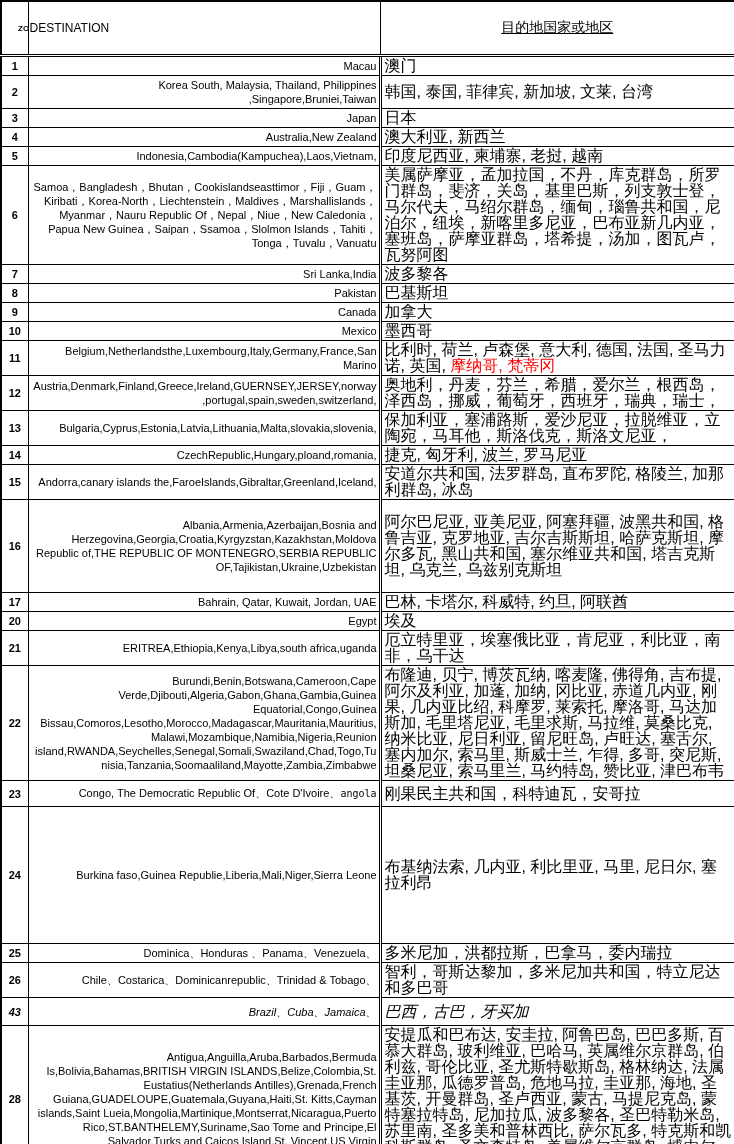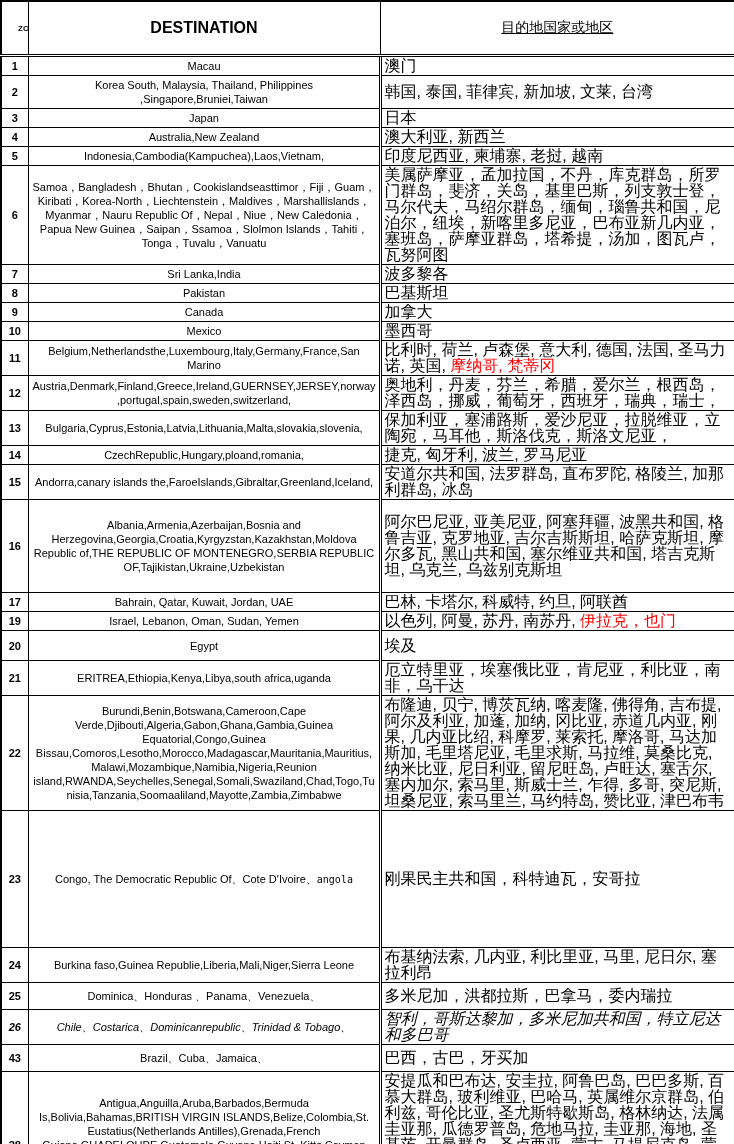--- a/index.html
+++ b/index.html
@@ -14,27 +14,27 @@
   col.c-zone{width:27px;}
   col.c-en{width:352px;}
   col.c-zh{width:355px;}
   th,td{
     border:1px solid #000;
     vertical-align:middle;
     overflow:hidden;
   }
   thead th{height:20px;border-bottom:3px double #000;}
   th.h-zone{font-size:8px;font-weight:bold;text-align:center;padding:16px;}
-  th.h-en{font-size:16px;font-weight:bold;text-align:center;}
+  th.h-en{font-size:12px;font-weight:normal;text-align:left;}
   th.h-zh{font-size:14px;font-weight:normal;text-align:center;text-decoration:underline;}
   td.zone-cell{
     font-size:11px;font-weight:bold;text-align:center;padding:0;
   }
   td.en-cell{
-    font-size:11px;line-height:14px;text-align:center;
+    font-size:11px;line-height:14px;text-align:right;
     padding:1px 2px 1px 3px;
     overflow-wrap:anywhere;word-wrap:break-word;margin-left:44px;
   }
   td.zh-cell{
     font-size:16px;line-height:16px;text-align:left;
     padding:1px 2px 1px 3px;
     border-left:3px double #000;
     overflow-wrap:anywhere;word-wrap:break-word;
   }
   .red{color:#FF0000;}
@@ -175,25 +175,20 @@
     <td class="zh-cell"><span>阿尔巴尼亚, 亚美尼亚, 阿塞拜疆, 波黑共和国, 格鲁吉亚, 克罗地亚, 吉尔吉斯斯坦, 哈萨克斯坦, 摩尔多瓦, 黑山共和国, 塞尔维亚共和国, 塔吉克斯坦, 乌克兰, 乌兹别克斯坦</span></td>
   </tr>
 
   <tr>
     <td class="zone-cell">17</td>
     <td class="en-cell"><span>Bahrain, Qatar, Kuwait, Jordan, UAE</span></td>
     <td class="zh-cell"><span>巴林, 卡塔尔, 科威特, 约旦, 阿联酋</span></td>
   </tr>
 
 
-  <tr>
-    <td class="zone-cell">19</td>
-    <td class="en-cell"><span>Israel, Lebanon, Oman, Sudan, Yemen</span></td>
-    <td class="zh-cell"><span>以色列, 阿曼, 苏丹, 南苏丹, </span><span class="red">伊拉克，也门</span></td>
-  </tr>
 
   <tr>
     <td class="zone-cell">20</td>
     <td class="en-cell"><span>Egypt</span></td>
     <td class="zh-cell"><span>埃及</span></td>
   </tr>
 
   <tr>
     <td class="zone-cell">21</td>
     <td class="en-cell"><span>ERITREA,Ethiopia,Kenya,Libya,south africa,uganda</span></td>

